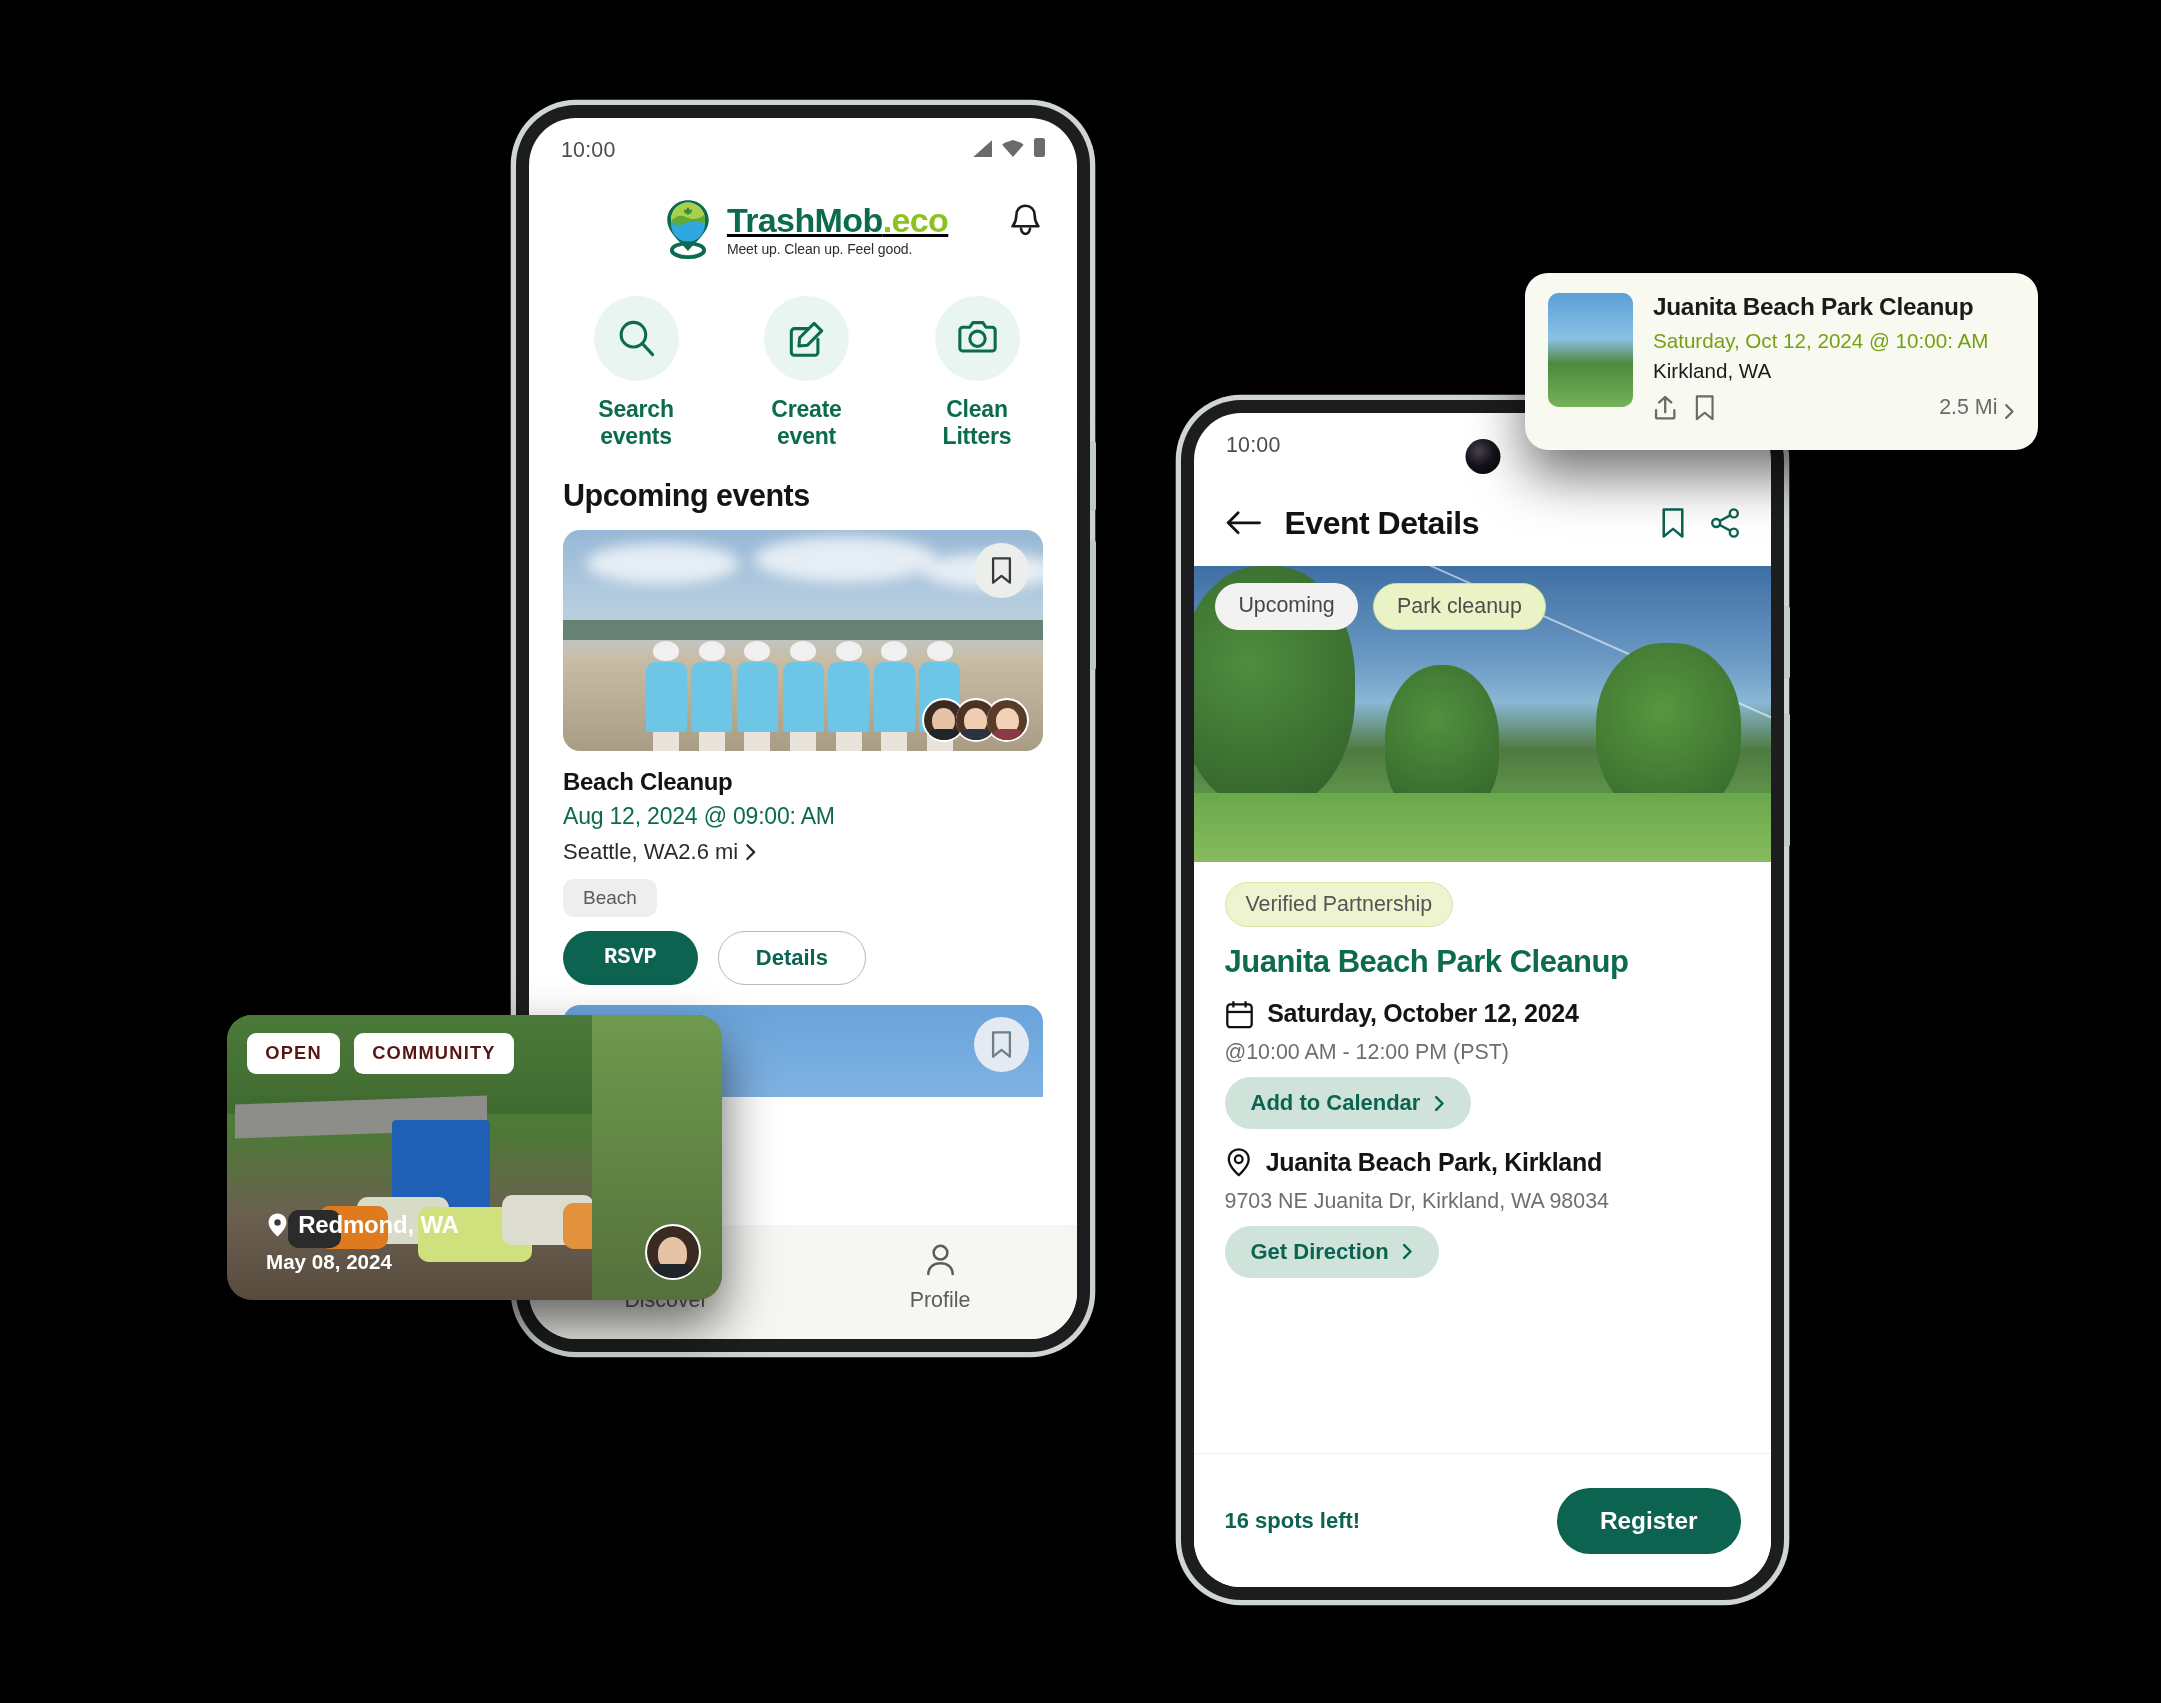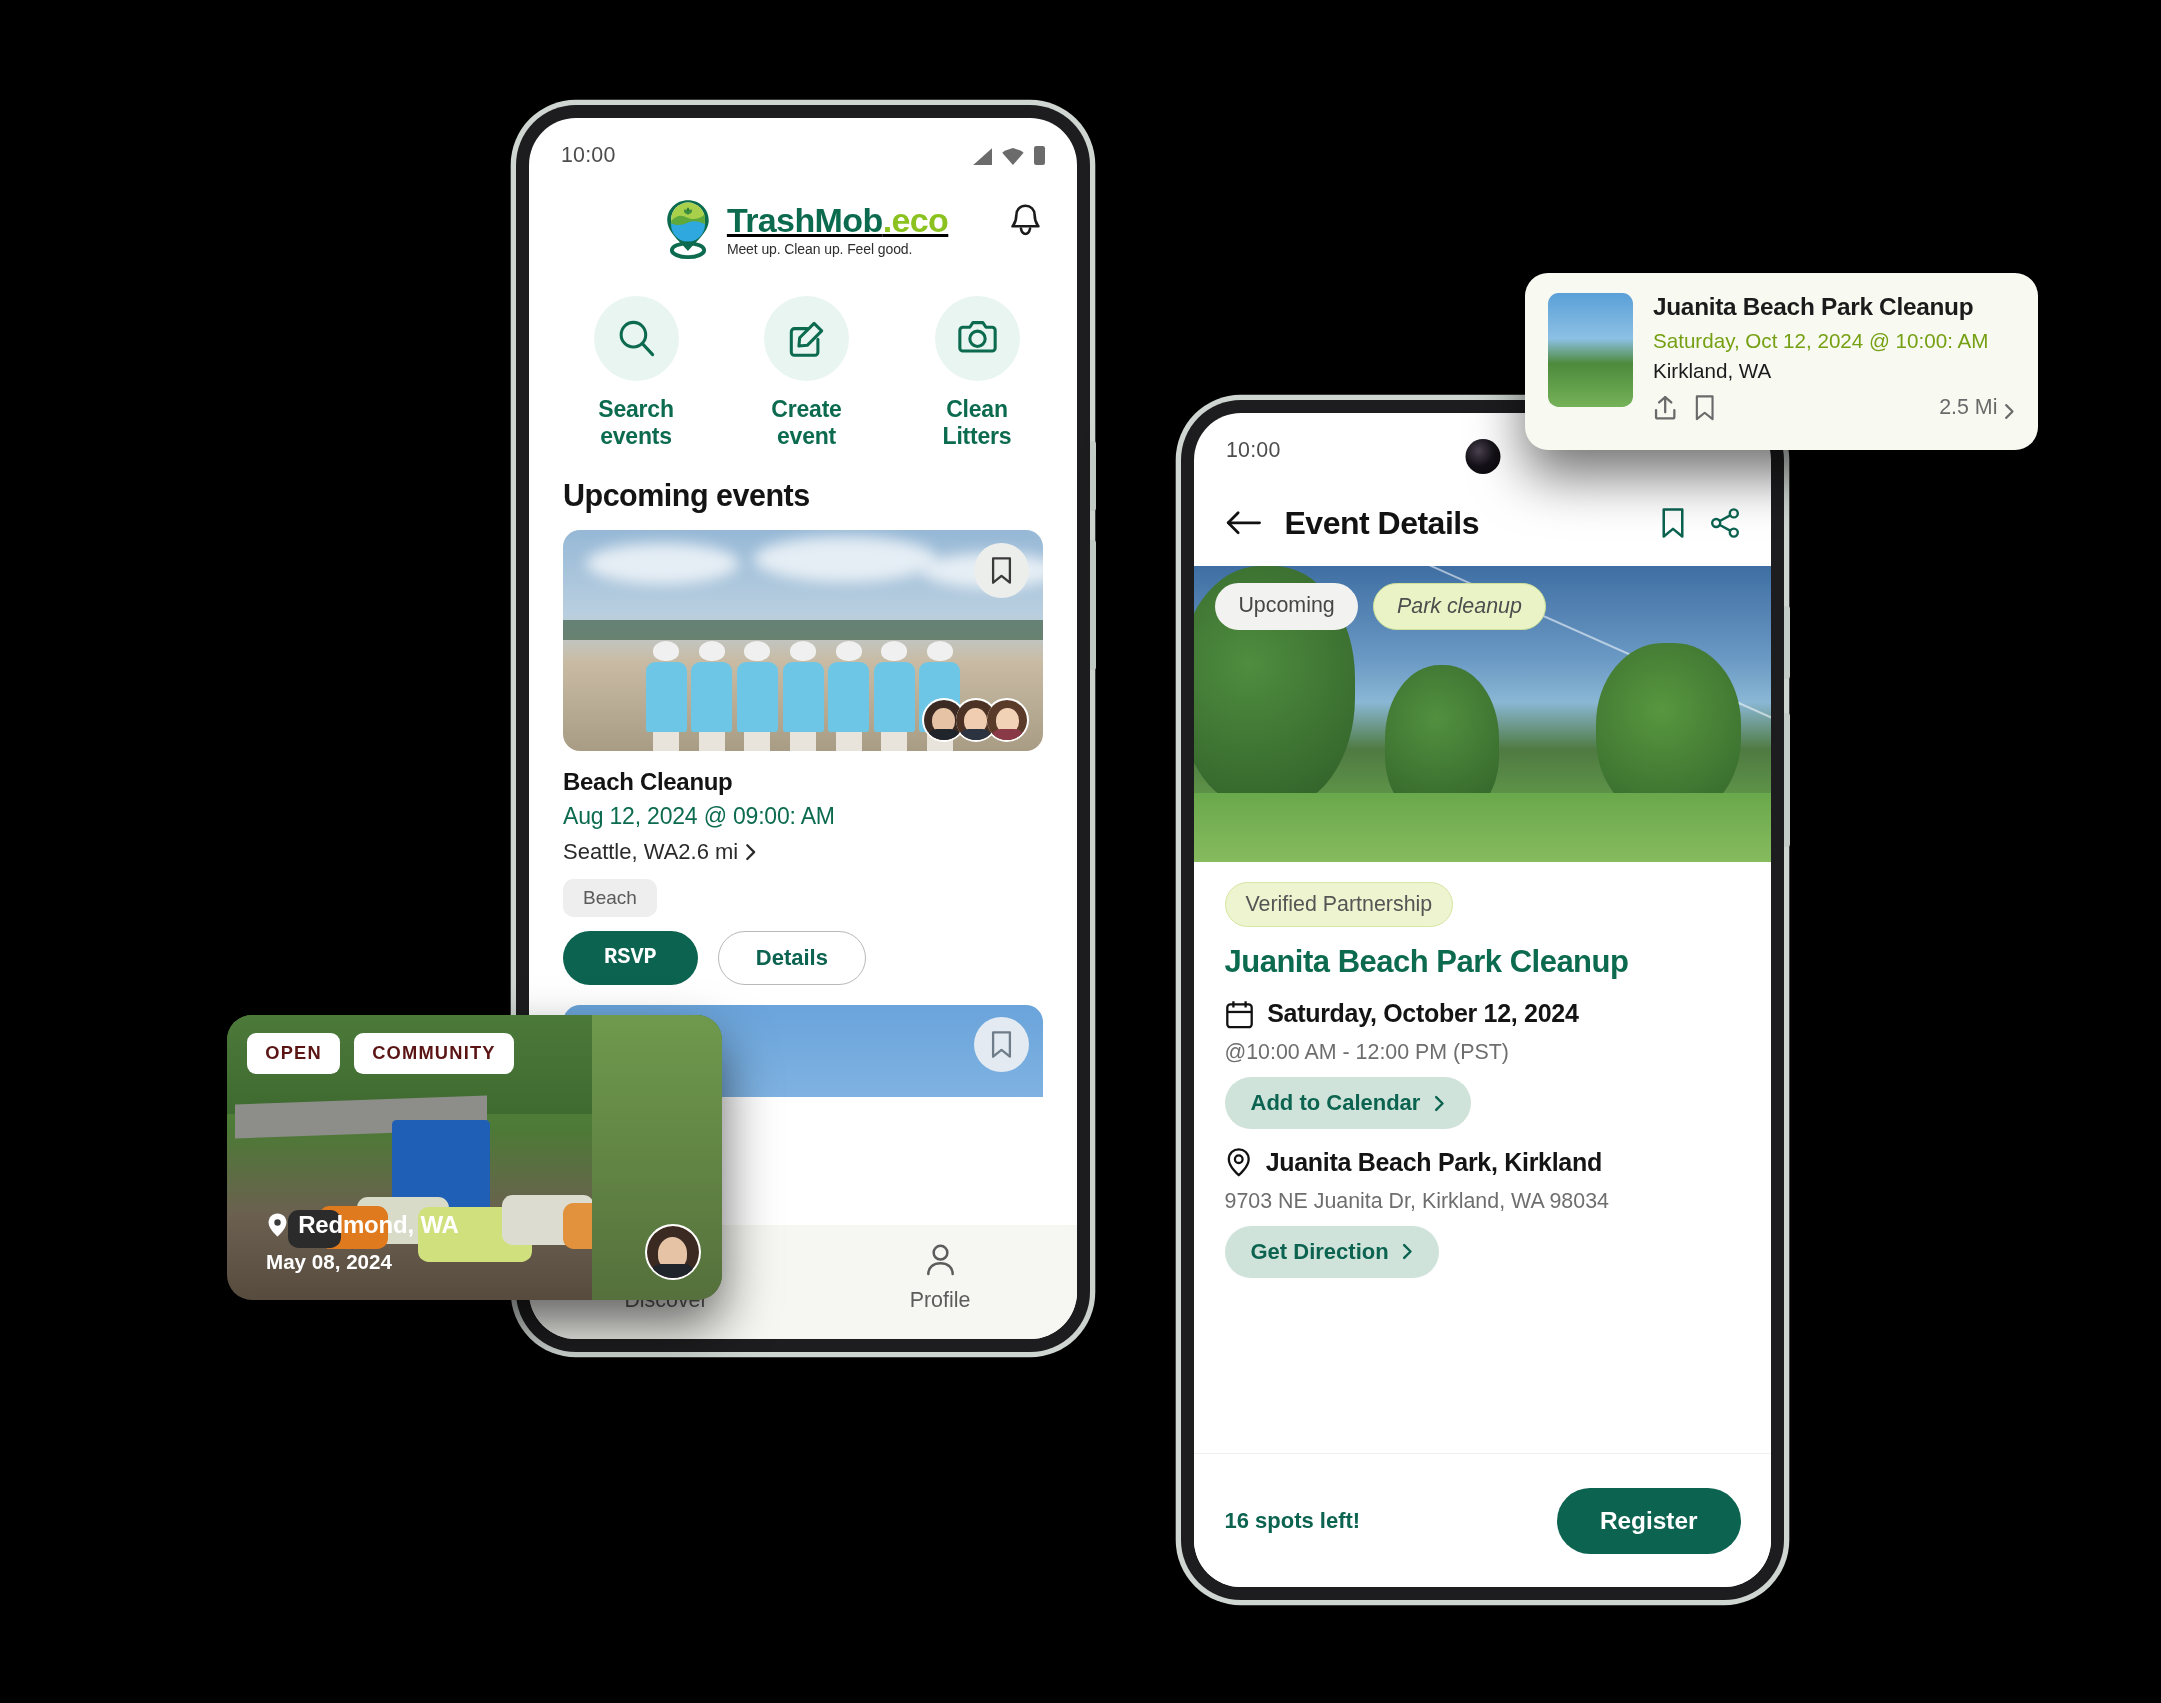--- a/index.html
+++ b/index.html
@@ -15,21 +15,21 @@
   .phone { position:absolute; border-radius: 60px; background:#1d1d1f;
            box-shadow: 0 0 0 5.3px #cfd6d2, 0 46px 92px rgba(0,0,0,.85); }
   .phone .screen { position:absolute; inset:13px; border-radius:47px; background:#fff; overflow:hidden; }
   .side-btn { position:absolute; right:-6.1px; width:6.1px; background:#c4ccc8; border-radius:0 3.1px 3.1px 0; }
 
   
   #phone1 { left:516px; top:105px; width:574px; height:1247px; }
   #phone1 .side-btn.a { top:336px; height:70px; }
   #phone1 .side-btn.b { top:435px; height:130px; }
 
-  .statusbar { display:flex; align-items:center; justify-content:space-between;
+  .statusbar { display:flex; align-items:flex-start; justify-content:space-between;
                padding: 20px 32px 0 32px; height:55px; }
   .status-time { font-size:21.4px; color:#4d4d4d; letter-spacing:0.2px; }
   .status-icons { display:flex; gap:10px; align-items:flex-end; }
   .ic-signal { width:19px; height:17px; background:#6b6b6b;
                clip-path: polygon(100% 0, 100% 100%, 0 100%); }
   .ic-wifi { width:21.4px; height:17px; background:#6b6b6b;
              clip-path: polygon(50% 100%, 0 28%, 12% 16%, 50% 0, 88% 16%, 100% 28%); }
   .ic-batt { width:11.4px; height:19px; background:#6b6b6b; border-radius:2.3px; }
 
   
@@ -109,21 +109,21 @@
                  background: radial-gradient(circle at 40% 40%, #4f8d3f, #2e5c27); }
   .hero .treeM { position:absolute; left:191px; bottom:44px; width:114px; height:153px; border-radius:48% 48% 40% 40%;
                  background: radial-gradient(circle at 45% 35%, #52903f, #2f5f28); }
   .hero .treeR { position:absolute; right:30.5px; bottom:43px; width:145px; height:176px; border-radius:46%;
                  background: radial-gradient(circle at 45% 38%, #58973f, #31632a); }
   .hero .grass { position:absolute; left:0; right:0; bottom:0; height:69px;
                  background: linear-gradient(#6aa84c, #86bb5e); }
   .chips { position:absolute; top:17px; left:21.4px; display:flex; gap:15.3px; }
   .chip { font-size:21.4px; padding:10px 23px; border-radius:762px; }
   .chip.grey { background:#f2f2f0; color:#474747; }
-  .chip.lime { background:#e9f3c6; color:#4d4d4d; border:1.5px solid #cfe298;font-style:italic; }
+  .chip.lime { background:#e9f3c6; color:#4d4d4d; border:1.5px solid #cfe298; }
 
   .detail { padding: 20px 30.5px 0 30.5px; }
   .badge-verified { display:inline-block; background:#edf4cf; border:1.5px solid #d6e6a3; color:#555;
                     font-size:21.4px; padding:9.2px 20px; border-radius:762px; }
   .detail h2 { font-size:31px; color:#0c6b4f; font-weight:800; margin-top:17px; letter-spacing:-0.5px; }
   .drow { display:flex; align-items:center; gap:13.7px; margin-top:18.3px; }
   .drow .txt { font-size:25px; font-weight:700; color:#141414; letter-spacing:-0.3px; }
   .dsub { font-size:21.4px; color:#6e6e6e; margin-top:10.7px; }
   .pill-btn { display:inline-flex; align-items:center; gap:13.7px; background:#cfe3da; color:#0b6350;
               font-size:22px; padding:13px 26px; border-radius:762px; margin-top:12.2px; border:none; font-weight:600;}

